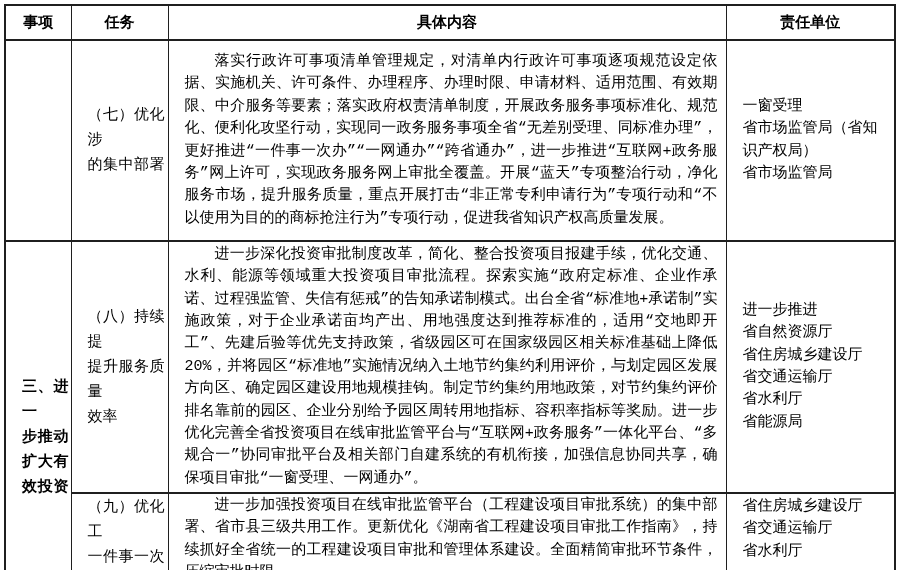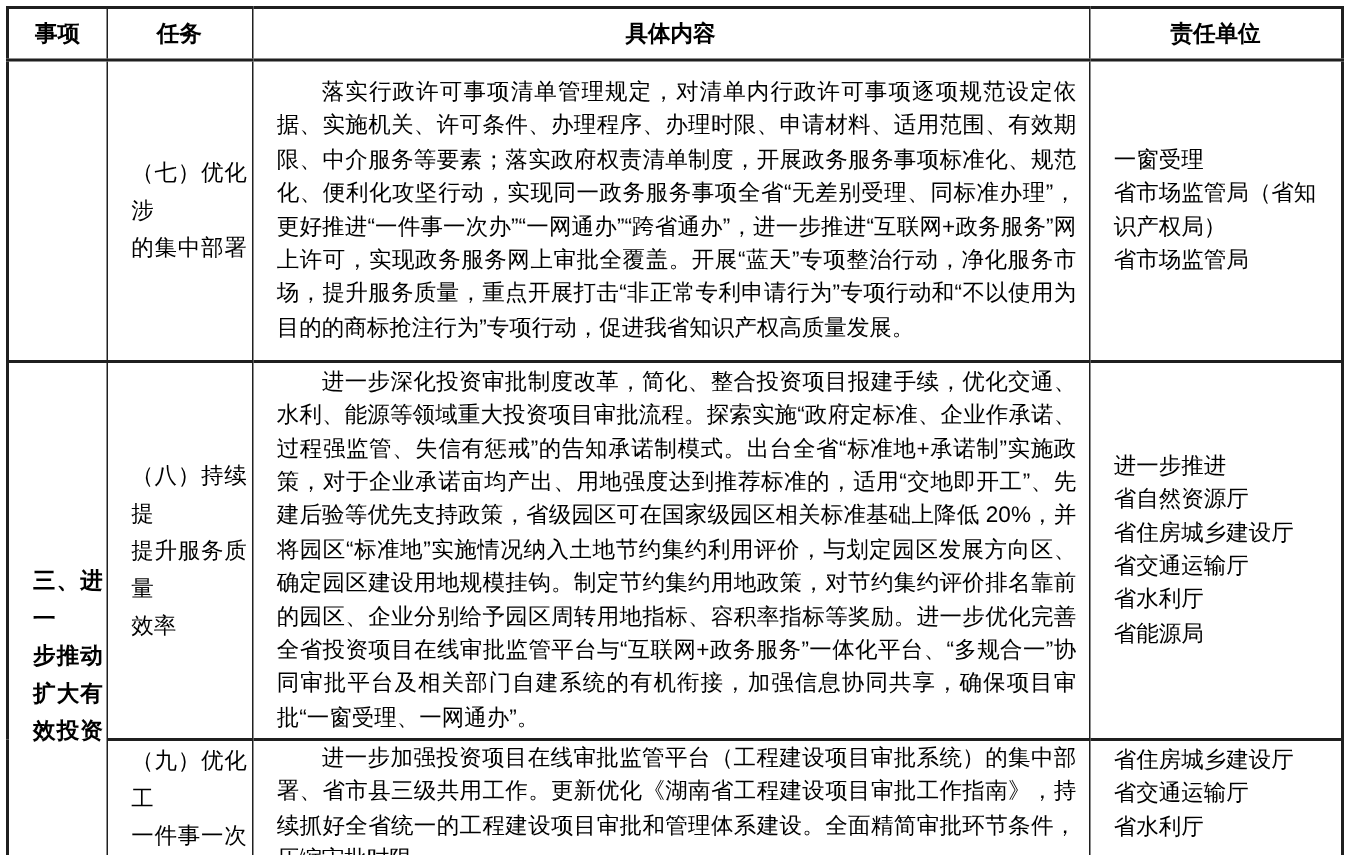--- a/index.html
+++ b/index.html
@@ -6,21 +6,21 @@
     margin: 0;
     padding: 0;
     background: #ffffff;
   }
   .page {
     position: relative;
     width: 900px;
     height: 570px;
     overflow: hidden;
     background: #ffffff;
-    font-family: Liberation Sans, sans-serif;
+    font-family: Liberation Mono, monospace;
     color: #000000;
   }
   table.doc-table {
     position: absolute;
     left: 4px;
     top: 4px;
     width: 890px;
     border-collapse: collapse;
     table-layout: fixed;
     border: 2px solid #1f1f1f;

